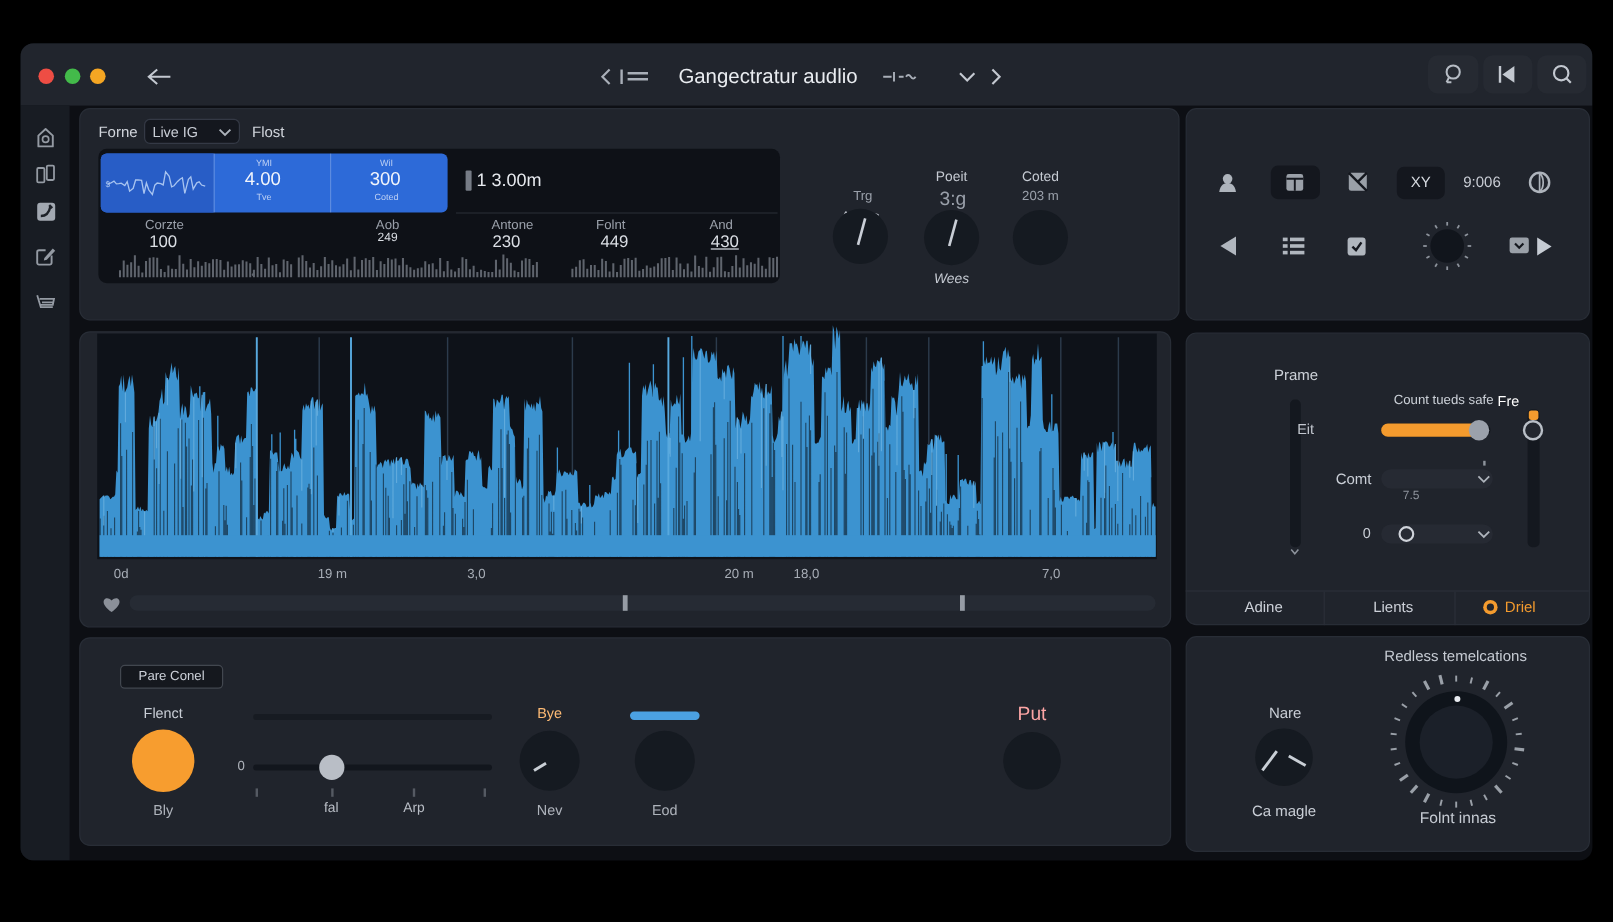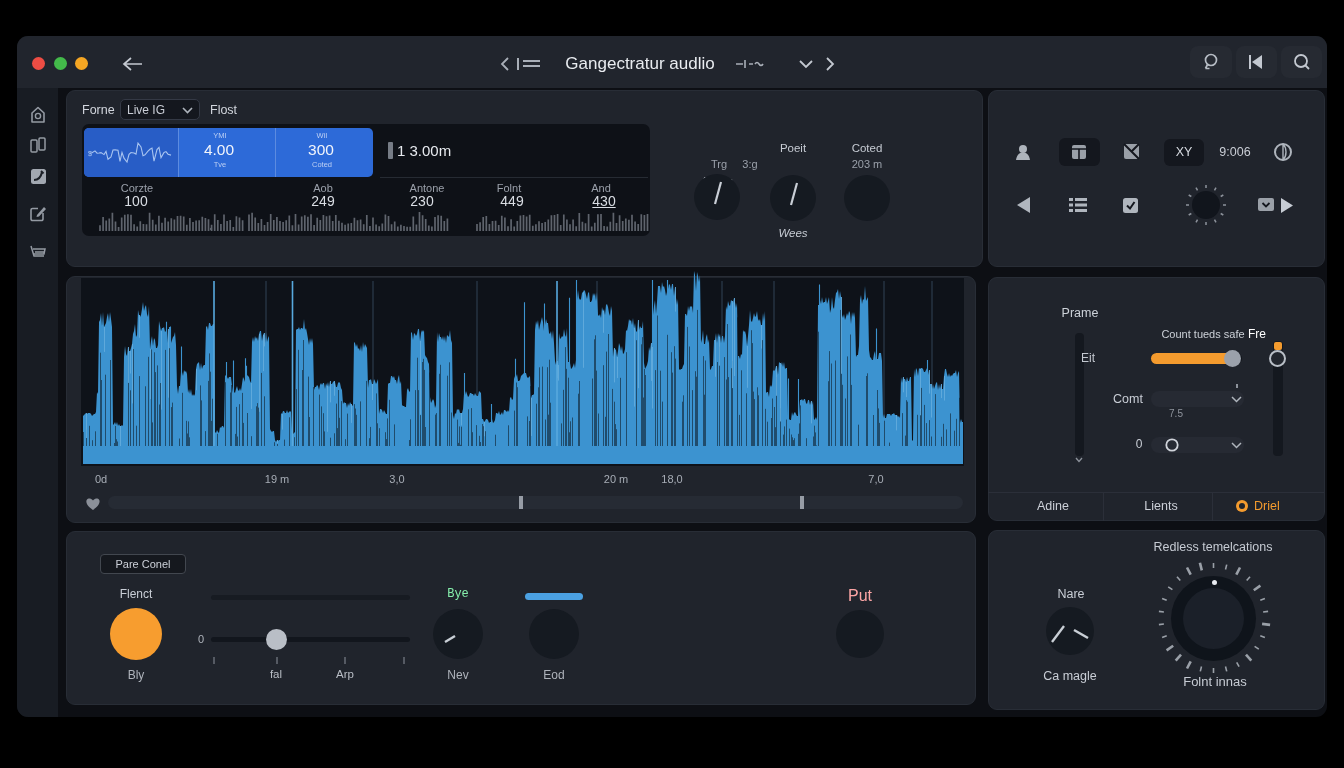--- a/index.html
+++ b/index.html
@@ -105,42 +105,42 @@
 <div class="txt ctr" style="left:322px;top:131px;font-size:7.5px;color:#bdd0f4;">WiI</div>
 <div class="txt ctr" style="left:321px;top:141px;font-size:15.5px;color:#f2f5fb;">300</div>
 <div class="txt ctr" style="left:322px;top:160px;font-size:7.5px;color:#bdd0f4;">Coted</div>
 <div class="abs" style="left:388px;top:142px;width:5px;height:17px;background:#767c86;border-radius:1px;"></div>
 <div class="txt" style="left:397px;top:142px;font-size:15px;color:#e7eaef;">1 3.00m</div>
 <div class="abs" style="left:380px;top:177px;width:268px;height:1px;background:#262b33;"></div>
 
 <div class="txt ctr" style="left:137px;top:182px;font-size:11px;color:#9aa0aa;">Corzte</div>
 <div class="txt ctr" style="left:136px;top:193px;font-size:14px;color:#dadee4;">100</div>
 <div class="txt ctr" style="left:323px;top:182px;font-size:11px;color:#9aa0aa;">Aob</div>
-<div class="txt ctr" style="left:323px;top:193px;font-size:14px;color:#dadee4;">249</div>
+<div class="txt ctr" style="left:323px;top:193px;font-size:10px;color:#dadee4;">249</div>
 <div class="txt ctr" style="left:427px;top:182px;font-size:11px;color:#9aa0aa;">Antone</div>
 <div class="txt ctr" style="left:422px;top:193px;font-size:14px;color:#dadee4;">230</div>
 <div class="txt ctr" style="left:509px;top:182px;font-size:11px;color:#9aa0aa;">Folnt</div>
 <div class="txt ctr" style="left:512px;top:193px;font-size:14px;color:#dadee4;">449</div>
 <div class="txt ctr" style="left:601px;top:182px;font-size:11px;color:#9aa0aa;">And</div>
 <div class="txt ctr" style="left:604px;top:193px;font-size:14px;color:#dadee4;text-decoration:underline;">430</div>
 <svg width="570" height="30" style="position:absolute;left:84px;top:206px" viewBox="84 206 570 30">
 <path d="M100.0 231V225.3M103.1 231V217.1M106.2 231V220.6M109.3 231V218.5M112.4 231V212.8M115.5 231V221.4M118.6 231V227.0M121.7 231V217.6M124.8 231V214.7M127.9 231V214.3M131.0 231V214.8M134.1 231V224.2M137.2 231V226.6M140.3 231V221.3M143.4 231V224.0M146.5 231V224.2M149.6 231V212.8M152.7 231V219.8M155.8 231V224.6M158.9 231V215.8M162.0 231V222.7M165.1 231V217.8M168.2 231V221.5M171.3 231V218.3M174.4 231V219.4M177.5 231V216.0M180.6 231V215.8M183.7 231V216.6M186.8 231V224.8M189.9 231V217.9M193.0 231V222.1M196.1 231V220.4M199.2 231V220.2M202.3 231V216.8M205.4 231V217.9M208.5 231V219.3M211.6 231V224.8M214.7 231V214.2M217.8 231V220.0M220.9 231V224.0M224.0 231V214.6M227.1 231V221.0M230.2 231V219.9M233.3 231V226.9M236.4 231V216.3M239.5 231V217.4M242.6 231V220.3" stroke="#5f646d" stroke-width="1.7"></path>
 <path d="M249.0 231V214.6M252.1 231V212.8M255.2 231V217.4M258.3 231V223.0M261.4 231V219.1M264.5 231V224.9M267.6 231V221.9M270.7 231V214.1M273.8 231V219.9M276.9 231V216.9M280.0 231V221.0M283.1 231V222.1M286.2 231V220.2M289.3 231V215.4M292.4 231V225.2M295.5 231V214.0M298.6 231V224.6M301.7 231V216.6M304.8 231V215.2M307.9 231V216.7M311.0 231V214.2M314.1 231V224.9M317.2 231V217.7M320.3 231V220.1M323.4 231V215.0M326.5 231V216.2M329.6 231V215.5M332.7 231V221.0M335.8 231V215.0M338.9 231V220.7M342.0 231V222.8M345.1 231V224.8M348.2 231V223.5M351.3 231V223.0M354.4 231V217.8M357.5 231V220.3M360.6 231V219.4M363.7 231V224.3M366.8 231V214.9M369.9 231V226.0M373.0 231V217.6M376.1 231V224.5M379.2 231V226.2M382.3 231V223.4M385.4 231V214.4M388.5 231V215.9M391.6 231V224.3M394.7 231V221.5M397.8 231V226.6M400.9 231V224.8M404.0 231V225.9M407.1 231V226.7M410.2 231V226.7M413.3 231V216.4M416.4 231V224.6M419.5 231V212.0M422.6 231V215.3M425.7 231V219.0M428.8 231V225.5M431.9 231V226.6M435.0 231V217.0M438.1 231V215.3M441.2 231V215.8M444.3 231V220.9M447.4 231V218.4" stroke="#5f646d" stroke-width="1.7"></path>
 <path d="M477.0 231V223.9M480.1 231V222.2M483.2 231V216.9M486.3 231V216.1M489.4 231V224.0M492.5 231V220.9M495.6 231V220.8M498.7 231V225.0M501.8 231V215.7M504.9 231V217.4M508.0 231V226.2M511.1 231V219.3M514.2 231V226.6M517.3 231V220.9M520.4 231V215.6M523.5 231V215.0M526.6 231V216.6M529.7 231V214.8M532.8 231V225.7M535.9 231V224.2M539.0 231V221.3M542.1 231V223.1M545.2 231V222.0M548.3 231V219.4M551.4 231V215.2M554.5 231V214.9M557.6 231V214.1M560.7 231V224.9M563.8 231V214.5M566.9 231V219.6M570.0 231V224.3M573.1 231V219.5M576.2 231V226.2M579.3 231V213.0M582.4 231V221.7M585.5 231V223.2M588.6 231V213.9M591.7 231V226.4M594.8 231V222.7M597.9 231V214.3M601.0 231V214.0M604.1 231V226.0M607.2 231V226.6M610.3 231V221.7M613.4 231V212.7M616.5 231V222.9M619.6 231V215.3M622.7 231V221.0M625.8 231V218.6M628.9 231V219.7M632.0 231V214.8M635.1 231V221.4M638.2 231V223.9M641.3 231V214.3M644.4 231V214.9M647.5 231V213.9" stroke="#5f646d" stroke-width="1.7"></path>
 <circle cx="211" cy="229" r="1.2" fill="#5f646d"></circle>
 </svg>
 
 <div class="txt ctr" style="left:717px;top:142px;font-size:11.5px;margin-top:33px;">All ers</div>
 <div class="txt ctr" style="left:719px;top:158px;font-size:11px;color:#9aa0aa;">Trg</div>
 <div class="knob" style="left:694px;top:174px;width:46px;height:46px;"></div>
 <svg width="46" height="46" style="left:694px;top:174px">
     <line x1="21" y1="30" x2="27" y2="8" stroke="#c9ced6" stroke-width="2.2"></line>
   </svg>
 <div class="txt ctr" style="left:793px;top:142px;font-size:11.5px;">Poeit</div>
-<div class="txt ctr" style="left:750px;top:158px;font-size:11px;color:#9aa0aa;">3:g</div>
+<div class="txt ctr" style="left:794px;top:158px;font-size:16px;color:#9aa0aa;">3:g</div>
 <div class="knob" style="left:770px;top:175px;width:46px;height:46px;"></div>
 <svg width="46" height="46" style="left:770px;top:175px">
     <line x1="21" y1="30" x2="27" y2="8" stroke="#c9ced6" stroke-width="2.2"></line>
   </svg>
 <div class="txt ctr" style="left:793px;top:227px;font-size:11.5px;font-style:italic;">Wees</div>
 <div class="txt ctr" style="left:867px;top:142px;font-size:11.5px;">Coted</div>
 <div class="txt ctr" style="left:867px;top:158px;font-size:11px;color:#9aa0aa;">203 m</div>
 <div class="knob" style="left:844px;top:175px;width:46px;height:46px;"></div>
 
 <svg width="18" height="18" style="left:1014px;top:143px">
@@ -271,21 +271,21 @@
 <div class="abs" style="left:211px;top:595px;width:199px;height:5px;background:#171b22;border-radius:2.5px;"></div>
 <div class="txt" style="left:198px;top:633px;font-size:11px;color:#aeb3bb;">0</div>
 <div class="abs" style="left:211px;top:637px;width:199px;height:5px;background:#12161d;border-radius:2.5px;"></div>
 <div class="abs" style="left:266px;top:629px;width:21px;height:21px;border-radius:50%;background:#b9bec6;"></div>
 <div class="abs" style="left:213px;top:657px;width:1.5px;height:7px;background:#555a63;"></div>
 <div class="abs" style="left:276px;top:657px;width:1.5px;height:7px;background:#555a63;"></div>
 <div class="abs" style="left:344px;top:657px;width:1.5px;height:7px;background:#555a63;"></div>
 <div class="abs" style="left:403px;top:657px;width:1.5px;height:7px;background:#555a63;"></div>
 <div class="txt ctr" style="left:276px;top:668px;font-size:11.5px;color:#b9bec6;">fal</div>
 <div class="txt ctr" style="left:345px;top:668px;font-size:11.5px;color:#b9bec6;">Arp</div>
-<div class="txt ctr" style="left:458px;top:587px;font-size:12px;color:#86efac;font-family:Liberation Mono, monospace;">Bye</div>
+<div class="txt ctr" style="left:458px;top:587px;font-size:12px;color:#fdba74;">Bye</div>
 <div class="knob" style="left:433px;top:609px;width:50px;height:50px;"></div>
 <svg width="50" height="50" style="left:433px;top:609px">
     <line x1="12" y1="33" x2="22" y2="27" stroke="#c9cfd6" stroke-width="2.4"></line>
   </svg>
 <div class="txt ctr" style="left:458px;top:668px;font-size:12px;color:#aeb3bb;">Nev</div>
 <div class="abs" style="left:525px;top:593px;width:58px;height:7px;background:#4ba1e2;border-radius:3.5px;"></div>
 <div class="knob" style="left:529px;top:609px;width:50px;height:50px;"></div>
 <div class="txt ctr" style="left:554px;top:668px;font-size:12px;color:#aeb3bb;">Eod</div>
 <div class="txt ctr" style="left:860px;top:587px;font-size:16px;color:#fca5a5;">Put</div>
 <div class="knob" style="left:836px;top:610px;width:48px;height:48px;"></div>

